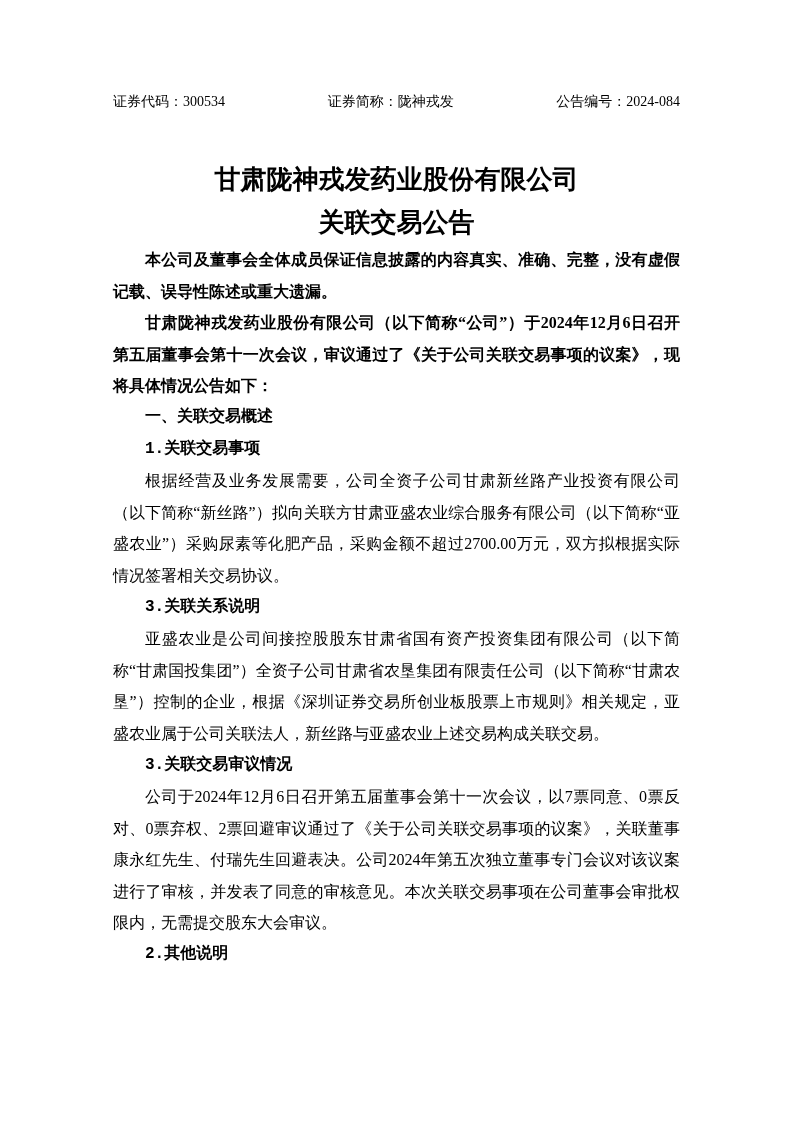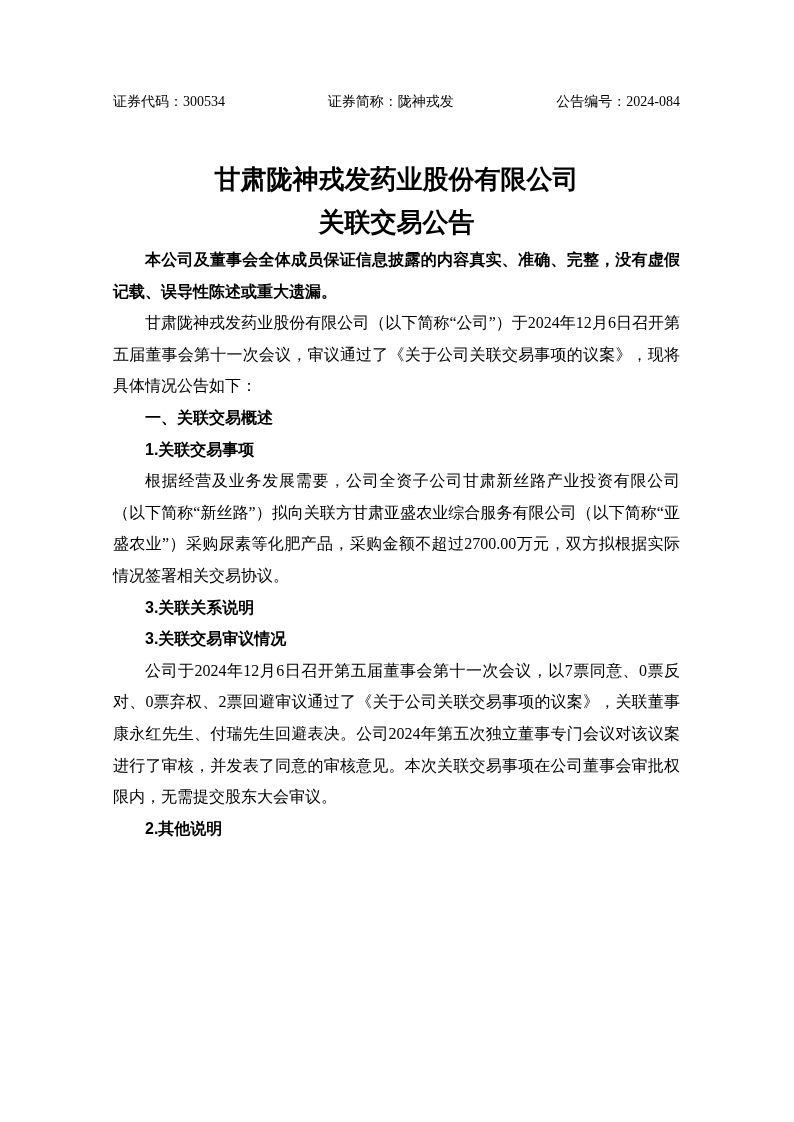--- a/index.html
+++ b/index.html
@@ -40,24 +40,24 @@
     padding: 0;
     text-indent: 2em;
     font-size: 16px;
     line-height: 31.6px;
   }
   .declaration {
     margin-top: 22px;
     font-weight: bold;
     font-family: Liberation Serif, serif;
   }
-  .gap-before { margin-top: 31.6px; }
+  .gap-before { margin-top: 31.6px; font-weight: bold; }
   .doc-heading {
     font-weight: bold;
-    font-family: Liberation Sans, sans-serif;
+    font-family: Liberation Mono, monospace;
   }
 </style>
 </head>
 <body>
 
 <div class="page">
 
   <div class="header-row">
     <span>证券代码：300534</span>
     <span>证券简称：陇神戎发</span>
@@ -74,20 +74,21 @@
     <p class="declaration">本公司及董事会全体成员保证信息披露的内容真实、准确、完整，没有虚假记载、误导性陈述或重大遗漏。</p>
 
     <p class="gap-before">甘肃陇神戎发药业股份有限公司（以下简称“公司”）于2024年12月6日召开第五届董事会第十一次会议，审议通过了《关于公司关联交易事项的议案》，现将具体情况公告如下：</p>
 
     <h2 class="doc-heading">一、关联交易概述</h2>
 
     <h3 class="doc-heading">1.关联交易事项</h3>
     <p>根据经营及业务发展需要，公司全资子公司甘肃新丝路产业投资有限公司（以下简称“新丝路”）拟向关联方甘肃亚盛农业综合服务有限公司（以下简称“亚盛农业”）采购尿素等化肥产品，采购金额不超过2700.00万元，双方拟根据实际情况签署相关交易协议。</p>
 
     <h3 class="doc-heading">3.关联关系说明</h3>
+    <p>亚盛农业是公司间接控股股东甘肃省国有资产投资集团有限公司（以下简称“甘肃国投集团”）全资子公司甘肃省农垦集团有限责任公司（以下简称“甘肃农垦”）控制的企业，根据《深圳证券交易所创业板股票上市规则》相关规定，亚盛农业属于公司关联法人，新丝路与亚盛农业上述交易构成关联交易。</p>
 
     <h3 class="doc-heading">3.关联交易审议情况</h3>
     <p>公司于2024年12月6日召开第五届董事会第十一次会议，以7票同意、0票反对、0票弃权、2票回避审议通过了《关于公司关联交易事项的议案》，关联董事康永红先生、付瑞先生回避表决。公司2024年第五次独立董事专门会议对该议案进行了审核，并发表了同意的审核意见。本次关联交易事项在公司董事会审批权限内，无需提交股东大会审议。</p>
 
     <h3 class="doc-heading">2.其他说明</h3>
 
   </div>
 
 </div>
 

